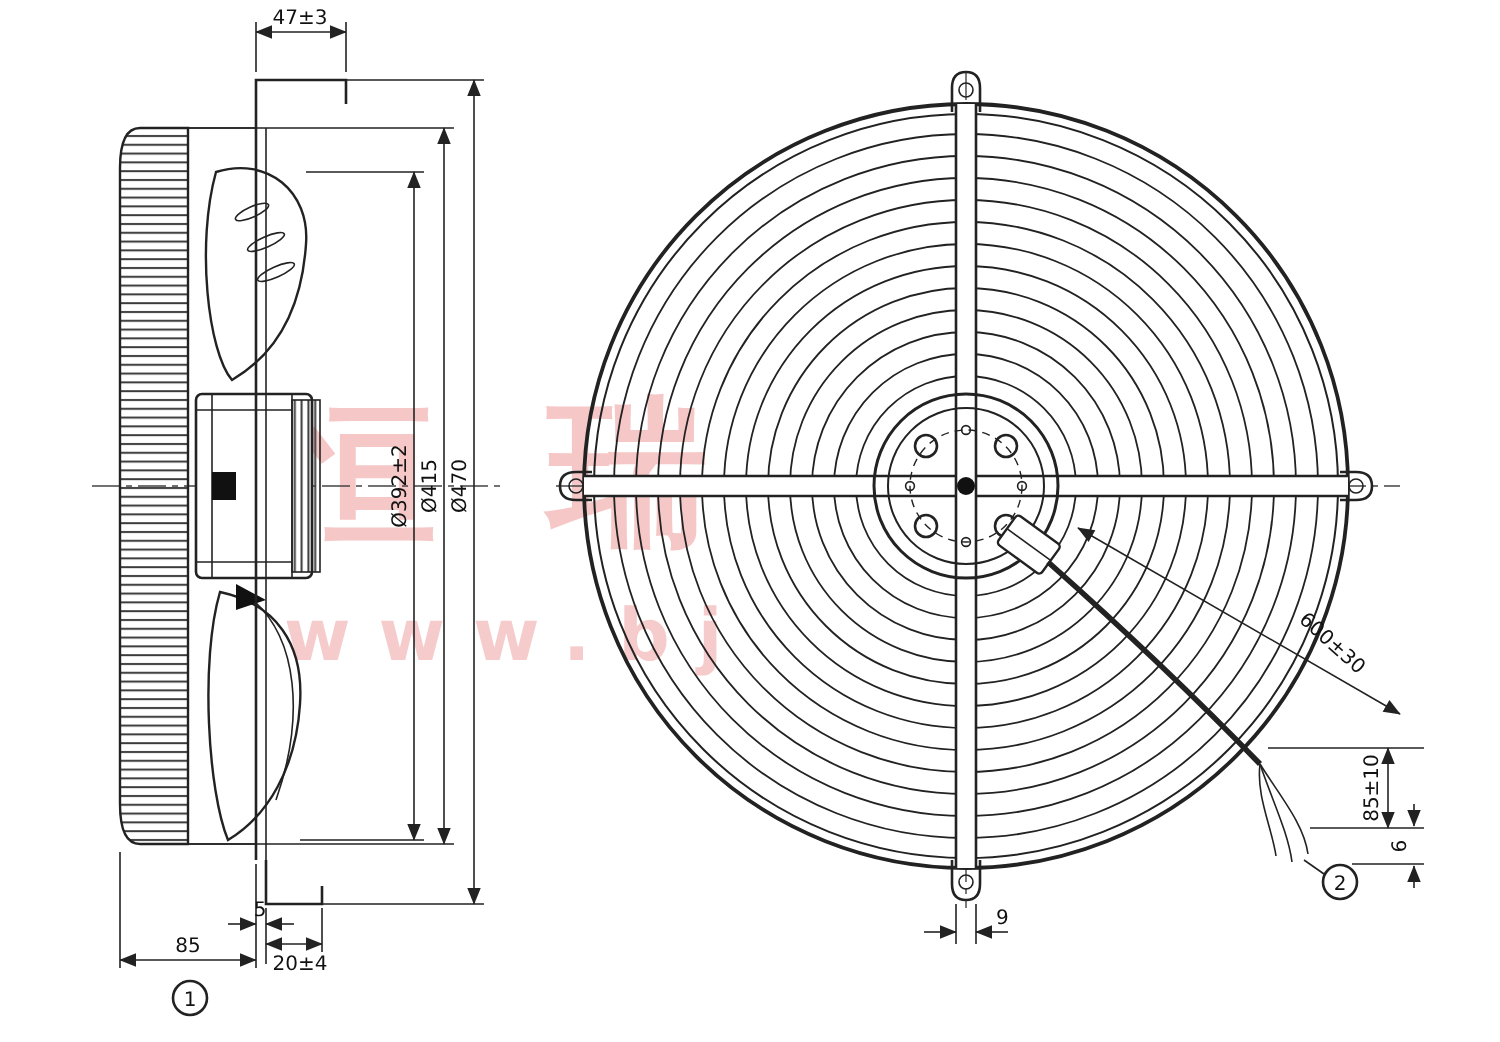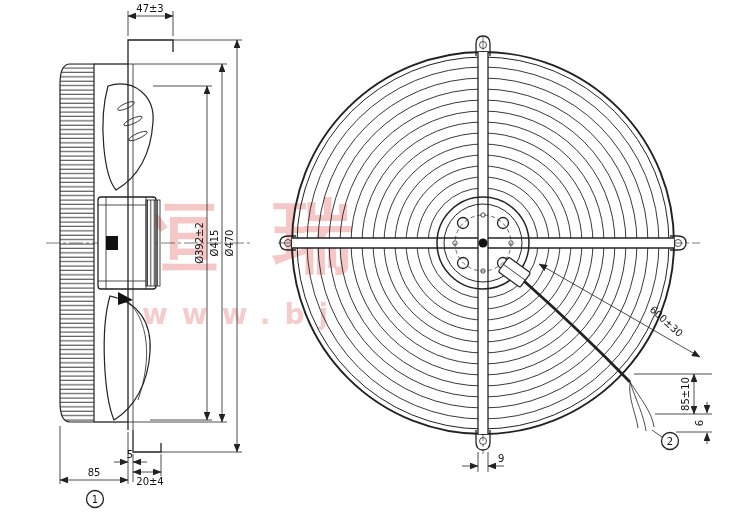--- a/index.html
+++ b/index.html
@@ -1,20 +1,20 @@
 <!DOCTYPE html>
 <html><head>
 <meta charset="utf-8">
 <style>
   *{box-sizing:border-box}
   body{margin:0;font-family:"DejaVu Sans",sans-serif;background:#888}
   .canvas{position:relative;width:750px;height:521px;background:#ffffff;overflow:hidden;margin:0 auto}
   .wm{position:absolute;color:#e04848;font-weight:700;white-space:nowrap;pointer-events:none;font-family:"DejaVu Sans",sans-serif}
   .wm1{left:138px;top:184px;font-size:80px;letter-spacing:56px;opacity:.30}
-  .wm2{left:142px;top:298px;font-size:28px;letter-spacing:14px;opacity:.28;font-weight:600}
+  .wm2{left:142px;top:298px;font-size:36px;letter-spacing:14px;opacity:.28;font-weight:600}
   svg{position:absolute;left:0;top:0}
   svg text{font-family:"DejaVu Sans",sans-serif;font-size:11px;fill:#111}
   svg text.sm{font-size:10px}
   .thin{stroke:#222;stroke-width:.8;fill:none}
   .med{stroke:#222;stroke-width:1.3;fill:none}
   .dim{stroke:#222;stroke-width:.8;fill:none}
   .cl{stroke:#444;stroke-width:.7;fill:none;stroke-dasharray:14 3 3 3}
   .ring{stroke:#222;fill:none}
 </style>
 </head>

